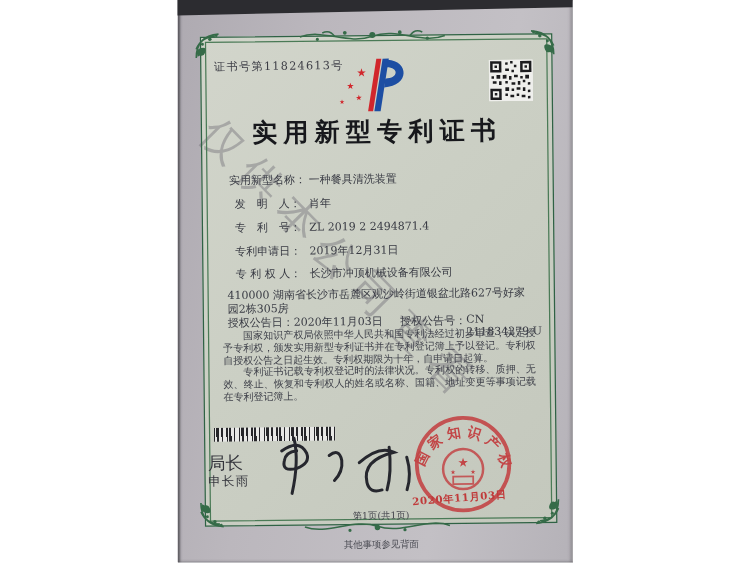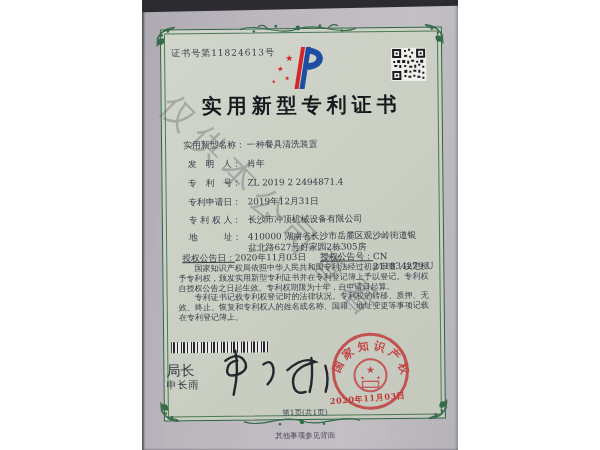--- a/index.html
+++ b/index.html
@@ -47,21 +47,21 @@
   .title{
     position:absolute;left:20px;top:92px;width:282px;text-align:center;
     font-size:20px;font-weight:bold;color:#17181c;letter-spacing:5px;
   }
   .frow{position:absolute;left:40px;width:240px;display:flex;
     font-size:8.8px;color:#383a43;line-height:10.5px;}
   .frow .lbl{flex:0 0 66px;text-align:center;}
   .frow .val{flex:1;}
   .grow{position:absolute;left:40px;top:252px;width:252px;
     font-size:8.8px;color:#383a43;display:flex;}
-  .grow .lbl{white-space:nowrap;text-decoration:underline;}
+  .grow .lbl{white-space:nowrap;}
   .grow .v1{margin-right:14px;white-space:nowrap;}
   .body-text{position:absolute;left:36px;top:263px;width:250px;
     font-size:8px;line-height:9.8px;color:#3f414a;text-align:justify;}
   .body-text p{margin:0;text-indent:2em;}
   .barcode{
     position:absolute;left:28px;top:341px;width:97px;height:11px;
     background:repeating-linear-gradient(90deg,#26262a 0 1px,#e8e8e6 1px 2px,#26262a 2px 4px,#e8e8e6 4px 6px,#26262a 6px 7px,#e8e8e6 7px 10px);
   }
   .juzhang{position:absolute;left:23px;top:361px;font-size:14px;color:#34353c;}
   .juzhang-name{position:absolute;left:23px;top:377px;font-size:10px;color:#34353c;letter-spacing:1px;}
@@ -230,21 +230,20 @@
     </div>
     <div class="frow" style="top:196px">
       <span class="lbl">专利申请日：</span>
       <span class="val">2019年12月31日</span>
     </div>
     <div class="frow" style="top:214px">
       <span class="lbl">专 利 权 人：</span>
       <span class="val">长沙市冲顶机械设备有限公司</span>
     </div>
     <div class="frow" style="top:231px">
-      <span class="lbl">地　　　址：</span>
       <span class="val">410000 湖南省长沙市岳麓区观沙岭街道银盆北路627号好家园2栋305房</span>
     </div>
     <div class="grow">
       <span class="lbl">授权公告日：</span>
       <span class="v1">2020年11月03日</span>
       <span class="lbl">授权公告号：</span>
       <span>CN 211834279 U</span>
     </div>
 
     <div class="body-text">

